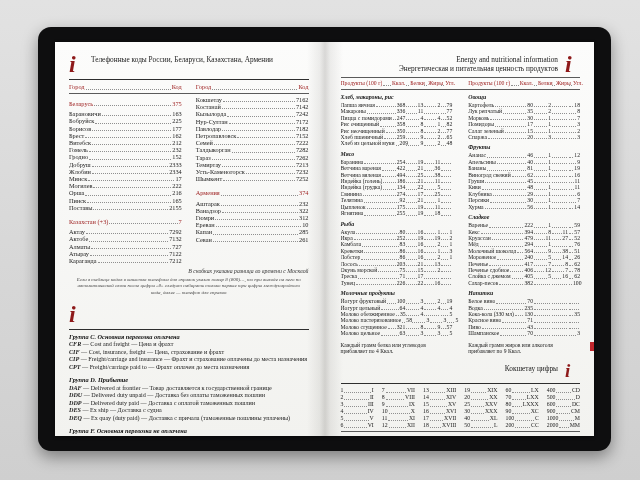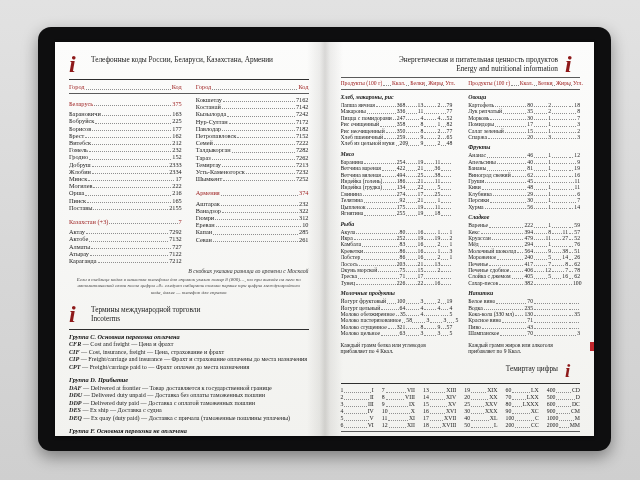--- a/index.html
+++ b/index.html
@@ -295,24 +295,20 @@
                 <span class="dots"></span>
                 <span class="cd">261</span>
               </div>
             </div>
         </div>
         <div class="note-r">В скобках указана разница во времени с Москвой</div>
         <div class="note-s">Если в таблице кодов в качестве телефона для справок указан номер 8 (800)…, то при выходе на него по автоматической связи после цифры «8» следует набирать только первые три цифры международного кода, далее — телефон для справок</div>
 
         <div class="sec-head mt">
           <span class="ibadge">i</span>
-          <div class="titles">
-            <div class="t">Термины международной торговли</div>
-            <div class="t">Incoterms</div>
-          </div>
         </div>
         <div class="rule"></div>
         <div class="inco">
             <div class="igrp">
               <div class="igt">Группа C. Основная перевозка оплачена</div>
               <div class="iline"><span class="iabbr">CFR</span><span> — Cost and freight — Цена и фрахт</span></div>
               <div class="iline"><span class="iabbr">CIF</span><span> — Cost, insurance, freight — Цена, страхование и фрахт</span></div>
               <div class="iline"><span class="iabbr">CIP</span><span> — Freight/carriage and insurance — Фрахт и страхование оплачены до места назначения</span></div>
               <div class="iline"><span class="iabbr">CPT</span><span> — Freight/carriage paid to — Фрахт оплачен до места назначения</span></div>
             </div>
@@ -327,22 +323,22 @@
             <div class="igrp">
               <div class="igt">Группа F. Основная перевозка не оплачена</div>
               <div class="iline"><span class="iabbr">FAS</span><span> — Free alongside ship — «Свободно у борта» (продавец доставляет товар к судну)</span></div>
             </div>
           </div>
       </div>
 
       <div class="page right">
         <div class="sec-head rhead">
           <div class="titles">
+            <div class="t">Energy and nutritional information</div>
             <div class="t">Энергетическая и питательная ценность продуктов</div>
-            <div class="t">Energy and nutritional information</div>
           </div>
           <span class="ibadge">i</span>
         </div>
         <div class="rule thin"></div>
         <div class="nut-colheads">
           <div class="nhrow-slot">
               <div class="nhrow">
                 <span class="nm">Продукты (100 г)</span>
                 <span class="cell c1">
                   <span class="dots"></span>
@@ -1575,21 +1571,21 @@
                   <span class="dots"></span>
                   <span class="v">3</span>
                 </span>
               </div>
               <div class="nfoot">Каждый грамм жиров или алкоголя прибавляет по 9 Ккал.</div>
             </div>
         </div>
 
         <div class="sec-head rhead mt">
           <div class="titles">
-            <div class="t">Темиртау цифры</div>
+            <div class="t">Кокшетау цифры</div>
           </div>
           <span class="ibadge small">i</span>
         </div>
         <div class="rule"></div>
         <div class="roman">
             <div class="rrow">
               <span class="rpair">
                 <span class="a">1</span>
                 <span class="dots"></span>
                 <span class="r">I</span>

